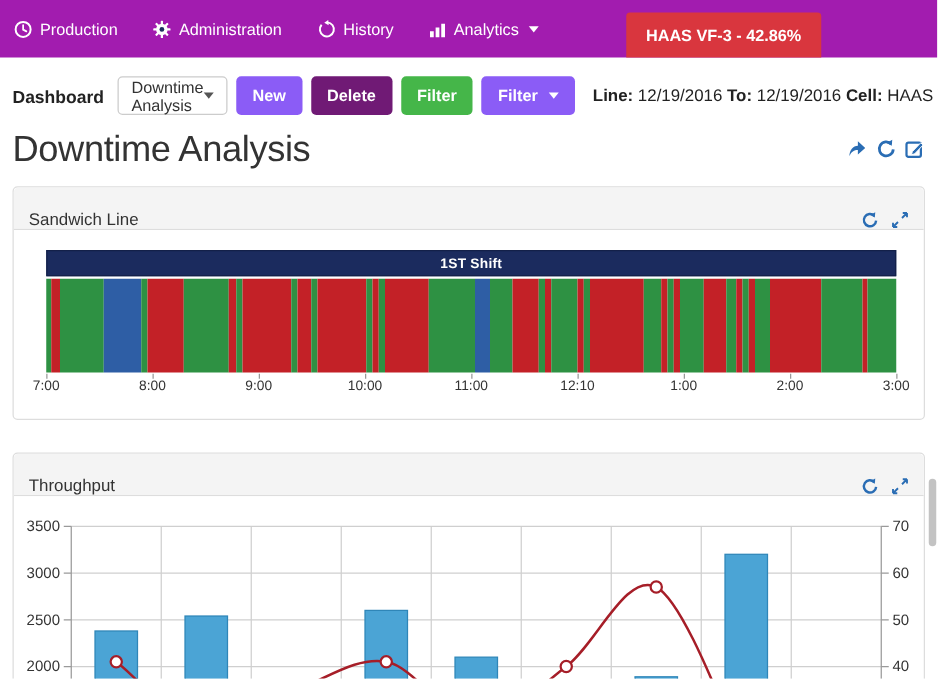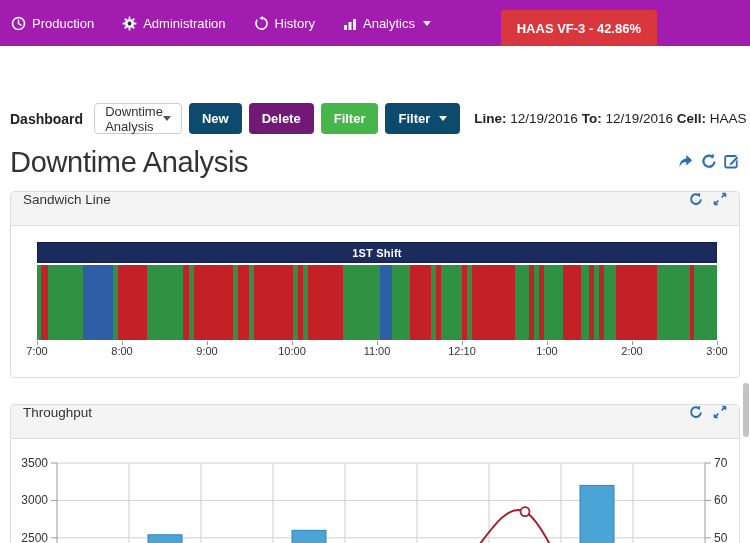--- a/index.html
+++ b/index.html
@@ -14,47 +14,47 @@
   .nav-item svg{display:block;}
   .caret{width:0;height:0;border-left:4px solid transparent;border-right:4px solid transparent;
          border-top:5px solid #fff;margin-left:2px;}
   .machine-tabs{margin-left:auto;margin-right:93px;align-self:flex-end;display:flex;height:36px;}
   .mtab{display:flex;align-items:center;padding:0 16px;font-size:13px;white-space:nowrap;
         border-top-left-radius:3px;border-top-right-radius:3px;cursor:pointer;}
   .mtab.light{background:#eef0f4;color:#1e2e60;}
   .mtab.alarm{background:#d9363e;color:#fff;font-weight:bold;}
 
   
-  .toolbar{display:flex;align-items:center;gap:7px;padding:15px 8px 12px 8px;margin-top:42px;}
+  .toolbar{display:flex;align-items:center;gap:7px;padding:15px 8px 12px 8px;}
   .tb-label{font-size:14px;font-weight:bold;color:#222;margin:0 4px 0 2px;}
   .select{width:148px;height:31px;box-sizing:border-box;border:1px solid #ccc;border-radius:4px;
           background:#fff;display:flex;align-items:center;justify-content:space-between;
           padding:0 10px;font-size:13px;color:#333;cursor:pointer;}
   .caret-dark{width:0;height:0;border-left:4px solid transparent;border-right:4px solid transparent;
               border-top:5px solid #555;}
   .btn{height:31px;border:none;border-radius:4px;color:#fff;font-weight:bold;font-size:13px;
        padding:0 13px;display:flex;align-items:center;gap:7px;cursor:pointer;
        font-family:"Liberation Sans",sans-serif;}
-  .btn.blue{background:#0c4a6e;justify-content:flex-end;}
+  .btn.blue{background:#8b5cf6;justify-content:flex-end;}
   .btn.red{background:#701a75;}
   .btn.green{background:#45b649;}
   .filter-info{font-size:13.5px;color:#222;margin-left:7px;white-space:nowrap;}
   .filter-info b{font-weight:bold;}
 
   
   .title-row{display:flex;align-items:flex-start;padding:0 10px 12px 10px;}
   .page-title{margin:0;font-size:29px;font-weight:400;color:#333;letter-spacing:-0.3px;}
   .title-icons{margin-left:auto;display:flex;gap:7px;margin-top:7px;}
   .title-icons svg{display:block;cursor:pointer;}
 
   
   .panel{margin:0 10px;border:1px solid #ddd;border-radius:4px;background:#fff;}
   .panel.second{margin-top:26px;}
   .panel-header{height:33px;background:#f4f4f4;border-bottom:1px solid #ddd;
-                border-radius:4px 4px 0 0;display:flex;align-items:flex-start;padding:0 12px;}
+                border-radius:4px 4px 0 0;display:flex;align-items:flex-end;padding:0 12px;}
   .panel-title{font-size:13.5px;color:#333;}
   .panel-icons{margin-left:auto;display:flex;gap:10px;align-items:center;}
   .panel-icons svg{display:block;cursor:pointer;}
 
   
   .timeline-wrap{padding:16px 0 18px 0;}
   .timeline{margin-left:26px;width:680px;}
   .shift-bar{height:21px;box-sizing:border-box;background:#1b2b5e;border:1px solid #132049;
              color:#fff;font-size:11px;font-weight:bold;display:flex;align-items:center;
              justify-content:center;letter-spacing:0.2px;}

